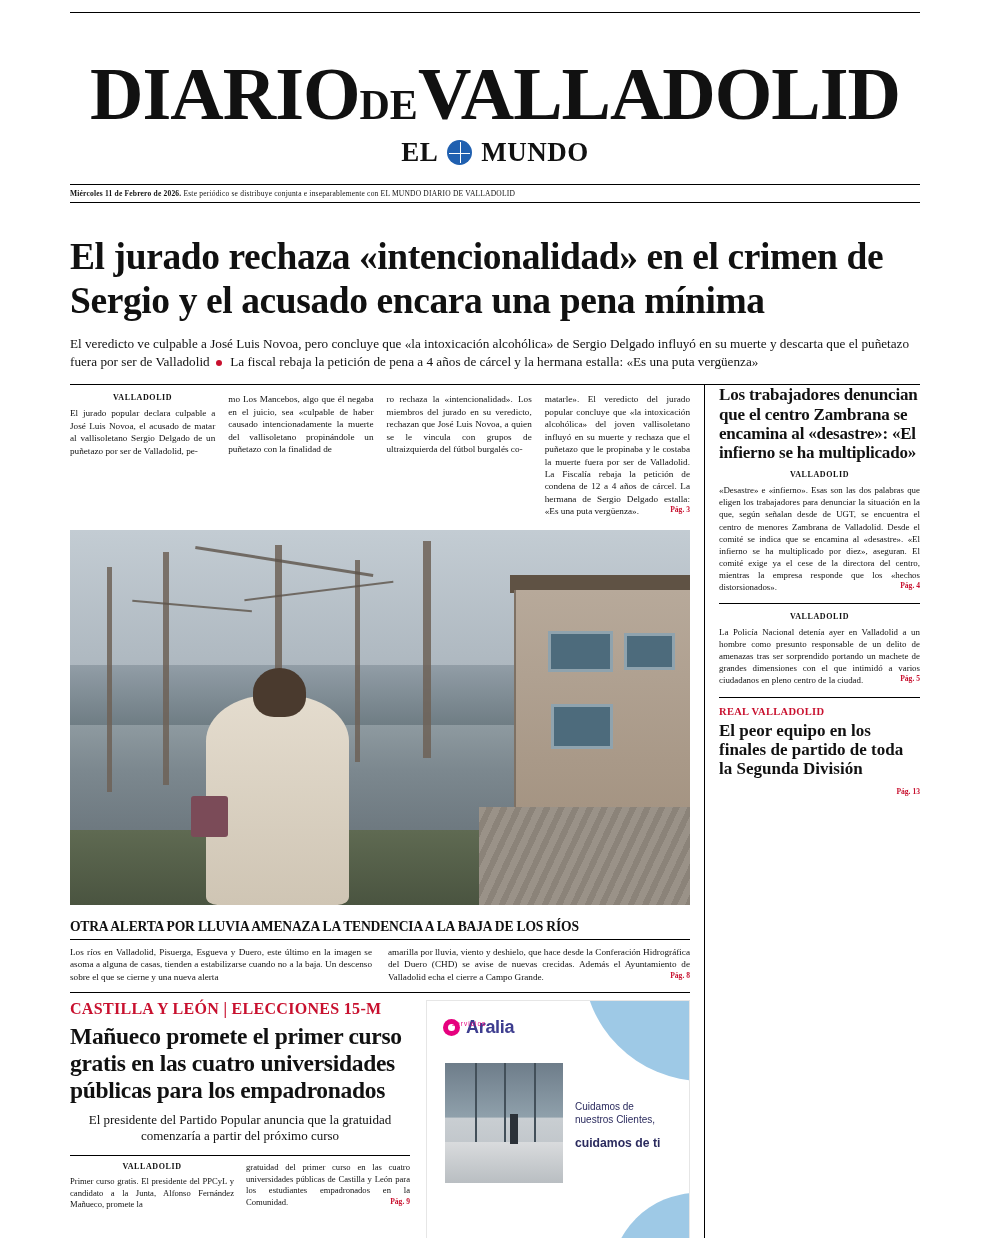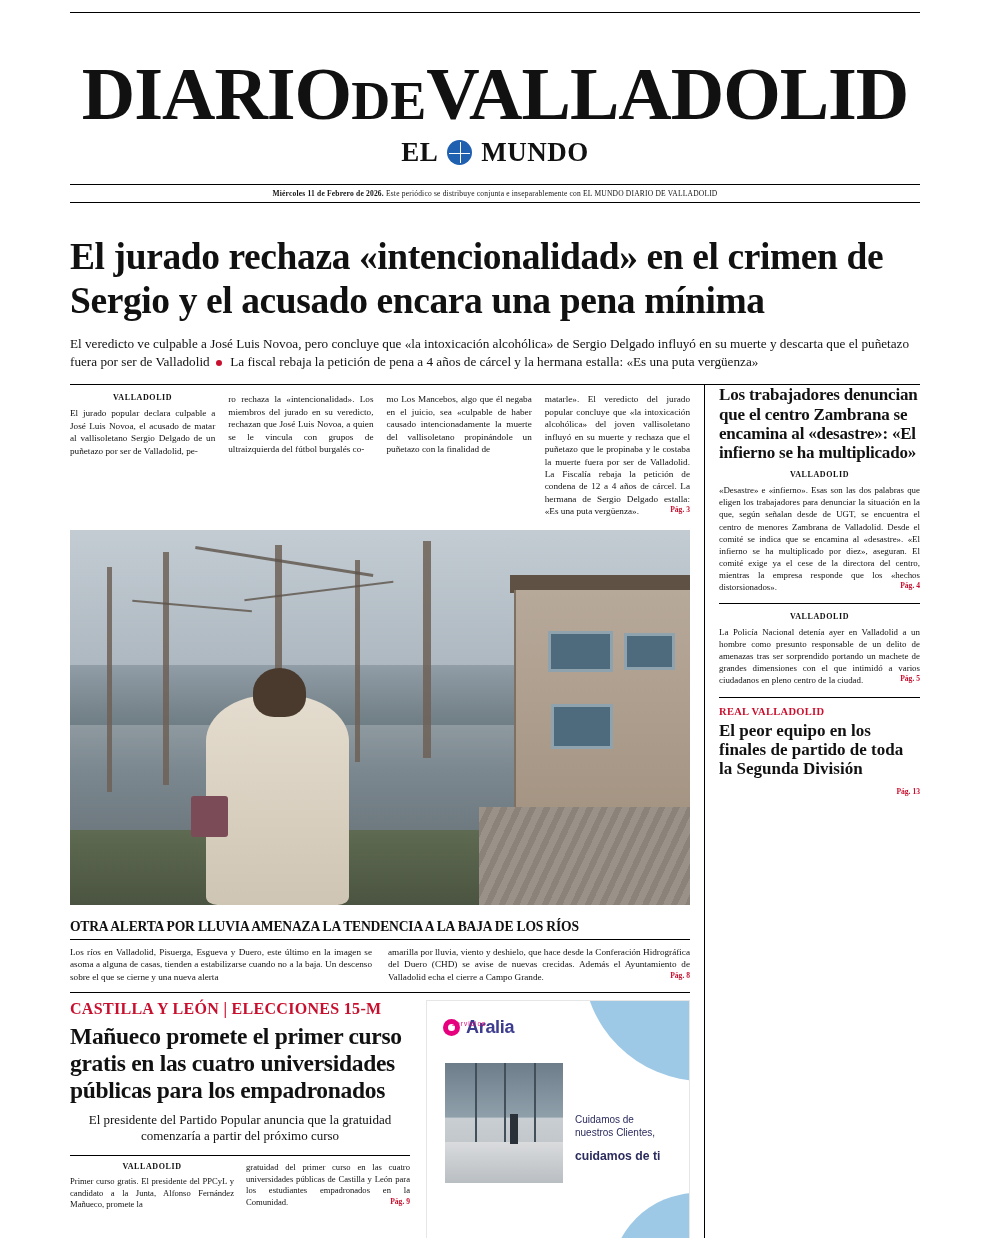--- a/index.html
+++ b/index.html
@@ -31,21 +31,21 @@
   .masthead-title {
     text-align: center;
     font-family: "Liberation Serif", serif;
     font-weight: bold;
     font-size: 74px;
     line-height: 0.95;
     letter-spacing: -1px;
     white-space: nowrap;
   }
   .masthead-title .small {
-    font-size: 54px;
+    font-size: 42px;
     letter-spacing: 0px;
   }
   .masthead-sub {
     display: flex;
     align-items: center;
     justify-content: center;
     margin-top: 8px;
     gap: 6px;
   }
   .mundo-word {
@@ -79,21 +79,20 @@
     left: 2px;
     right: 2px;
     height: 1px;
     background: #ffffff;
   }
   .dateline {
     margin-top: 16px;
     padding: 4px 0 4px;
     border-top: 1px solid #000;
     border-bottom: 1px solid #000;
-    text-align: center;
     font-size: 7.5px;
     letter-spacing: 0.2px;
   }
   .dateline b { font-weight: bold; }
   .dateline .thin { font-weight: normal; }
 
   
   .lead-headline {
     margin-top: 32px;
     font-weight: bold;
@@ -374,21 +373,21 @@
     background: linear-gradient(to bottom, #d9dbdd, #b9bec2);
   }
   .ad-figure {
     position: absolute;
     left: 55%; top: 42%;
     width: 8px; height: 30px;
     background: #2b3138;
   }
   .ad-tagline {
     position: absolute;
-    left: 148px; top: 112px;
+    left: 148px; top: 99px;
     font-family: "Liberation Sans", sans-serif;
     font-size: 10px;
     color: #2b2b5e;
     line-height: 1.32;
   }
   .ad-tagline b {
     font-size: 12.2px;
     display: block;
     margin-top: 8px;
   }
@@ -470,24 +469,24 @@
   <div class="main-grid">
 
     <div class="left-col">
 
       <div class="lead-body">
         <div class="col">
           <span class="kicker-city">VALLADOLID</span>
           <span>El jurado popular declara culpable a José Luis Novoa, el acusado de matar al vallisoletano Sergio Delgado de un puñetazo por ser de Valladolid, pe-</span>
         </div>
         <div class="col">
+          <span>mo Los Mancebos, algo que él negaba en el juicio, sea «culpable de haber causado intencionadamente la muerte del vallisoletano propinándole un puñetazo con la finalidad de</span>
+        </div>
+        <div class="col">
           <span>ro rechaza la «intencionalidad». Los miembros del jurado en su veredicto, rechazan que José Luis Novoa, a quien se le vincula con grupos de ultraizquierda del fútbol burgalés co-</span>
-        </div>
-        <div class="col">
-          <span>mo Los Mancebos, algo que él negaba en el juicio, sea «culpable de haber causado intencionadamente la muerte del vallisoletano propinándole un puñetazo con la finalidad de</span>
         </div>
         <div class="col">
           <span>matarle». El veredicto del jurado popular concluye que «la intoxicación alcohólica» del joven vallisoletano influyó en su muerte y rechaza que el puñetazo que le propinaba y le costaba la muerte fuera por ser de Valladolid. La Fiscalía rebaja la petición de condena de 12 a 4 años de cárcel. La hermana de Sergio Delgado estalla: «Es una puta vergüenza».</span>
           <span class="pag">Pág. 3</span>
         </div>
       </div>
 
       <div class="photo-wrap">
         <div class="photo">
           <div class="sky"></div>

